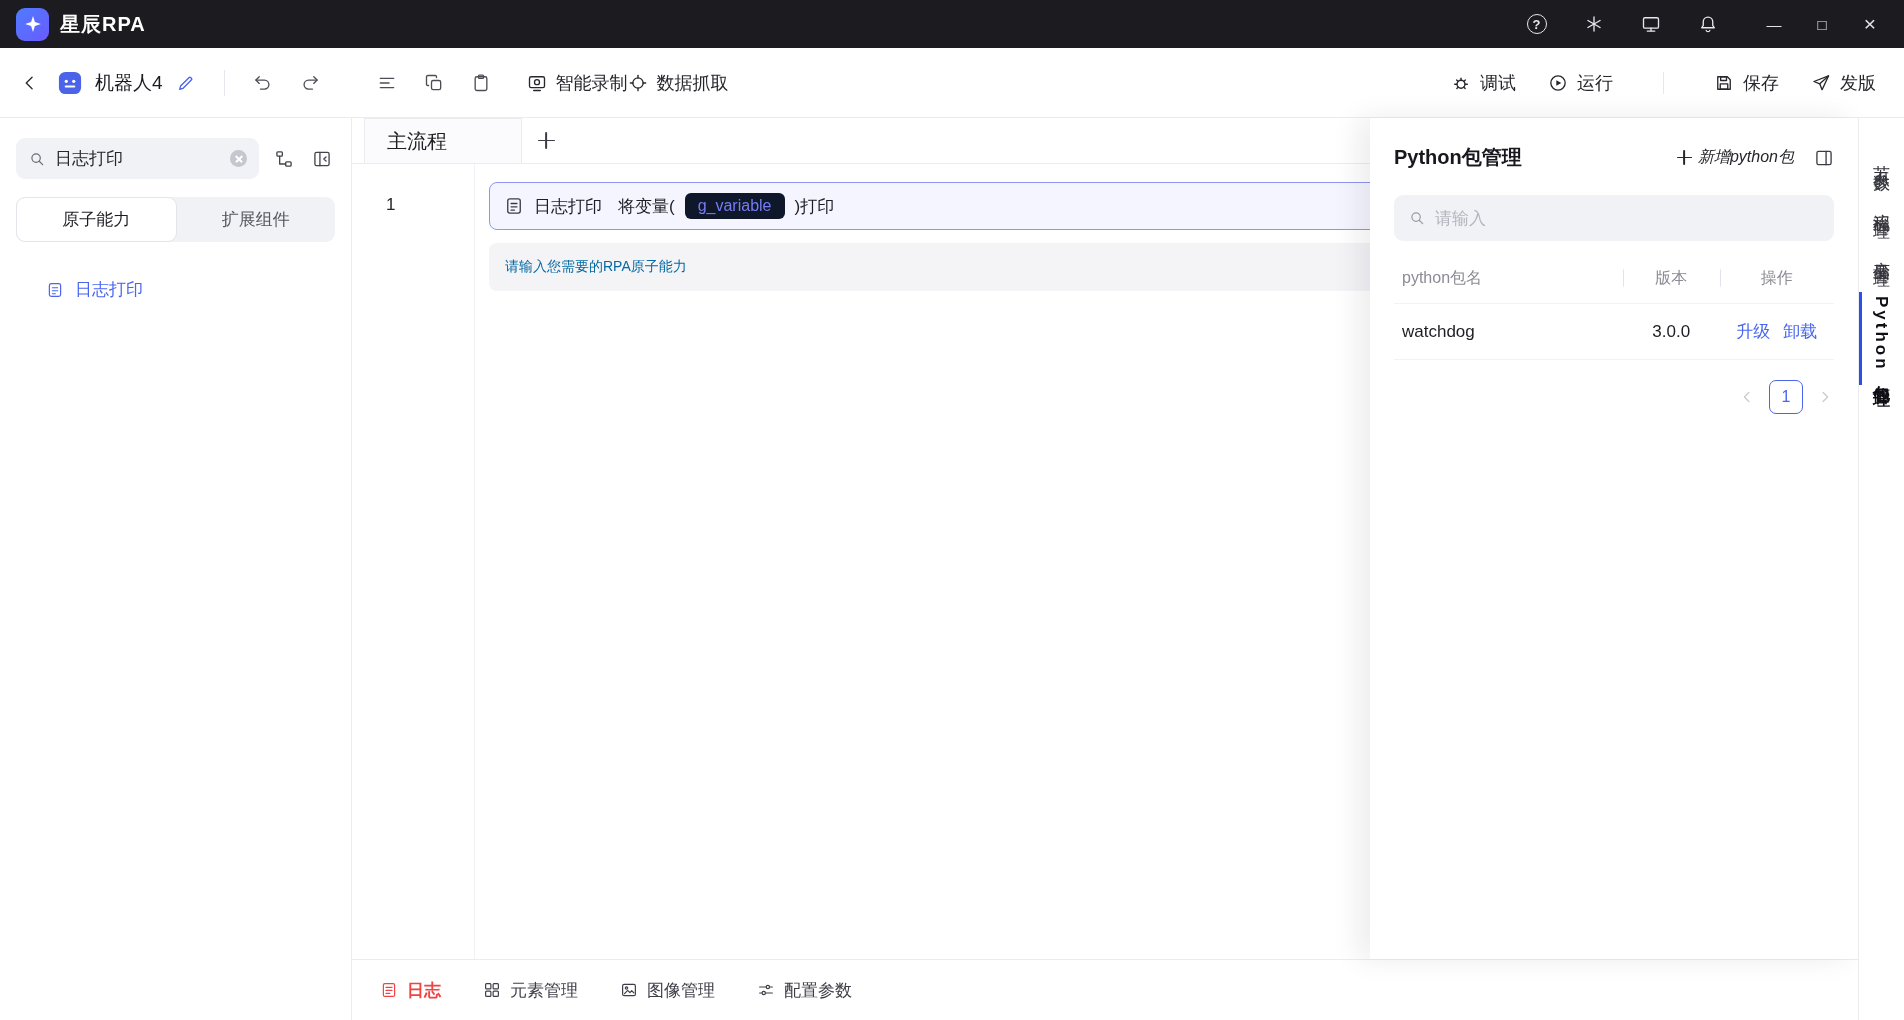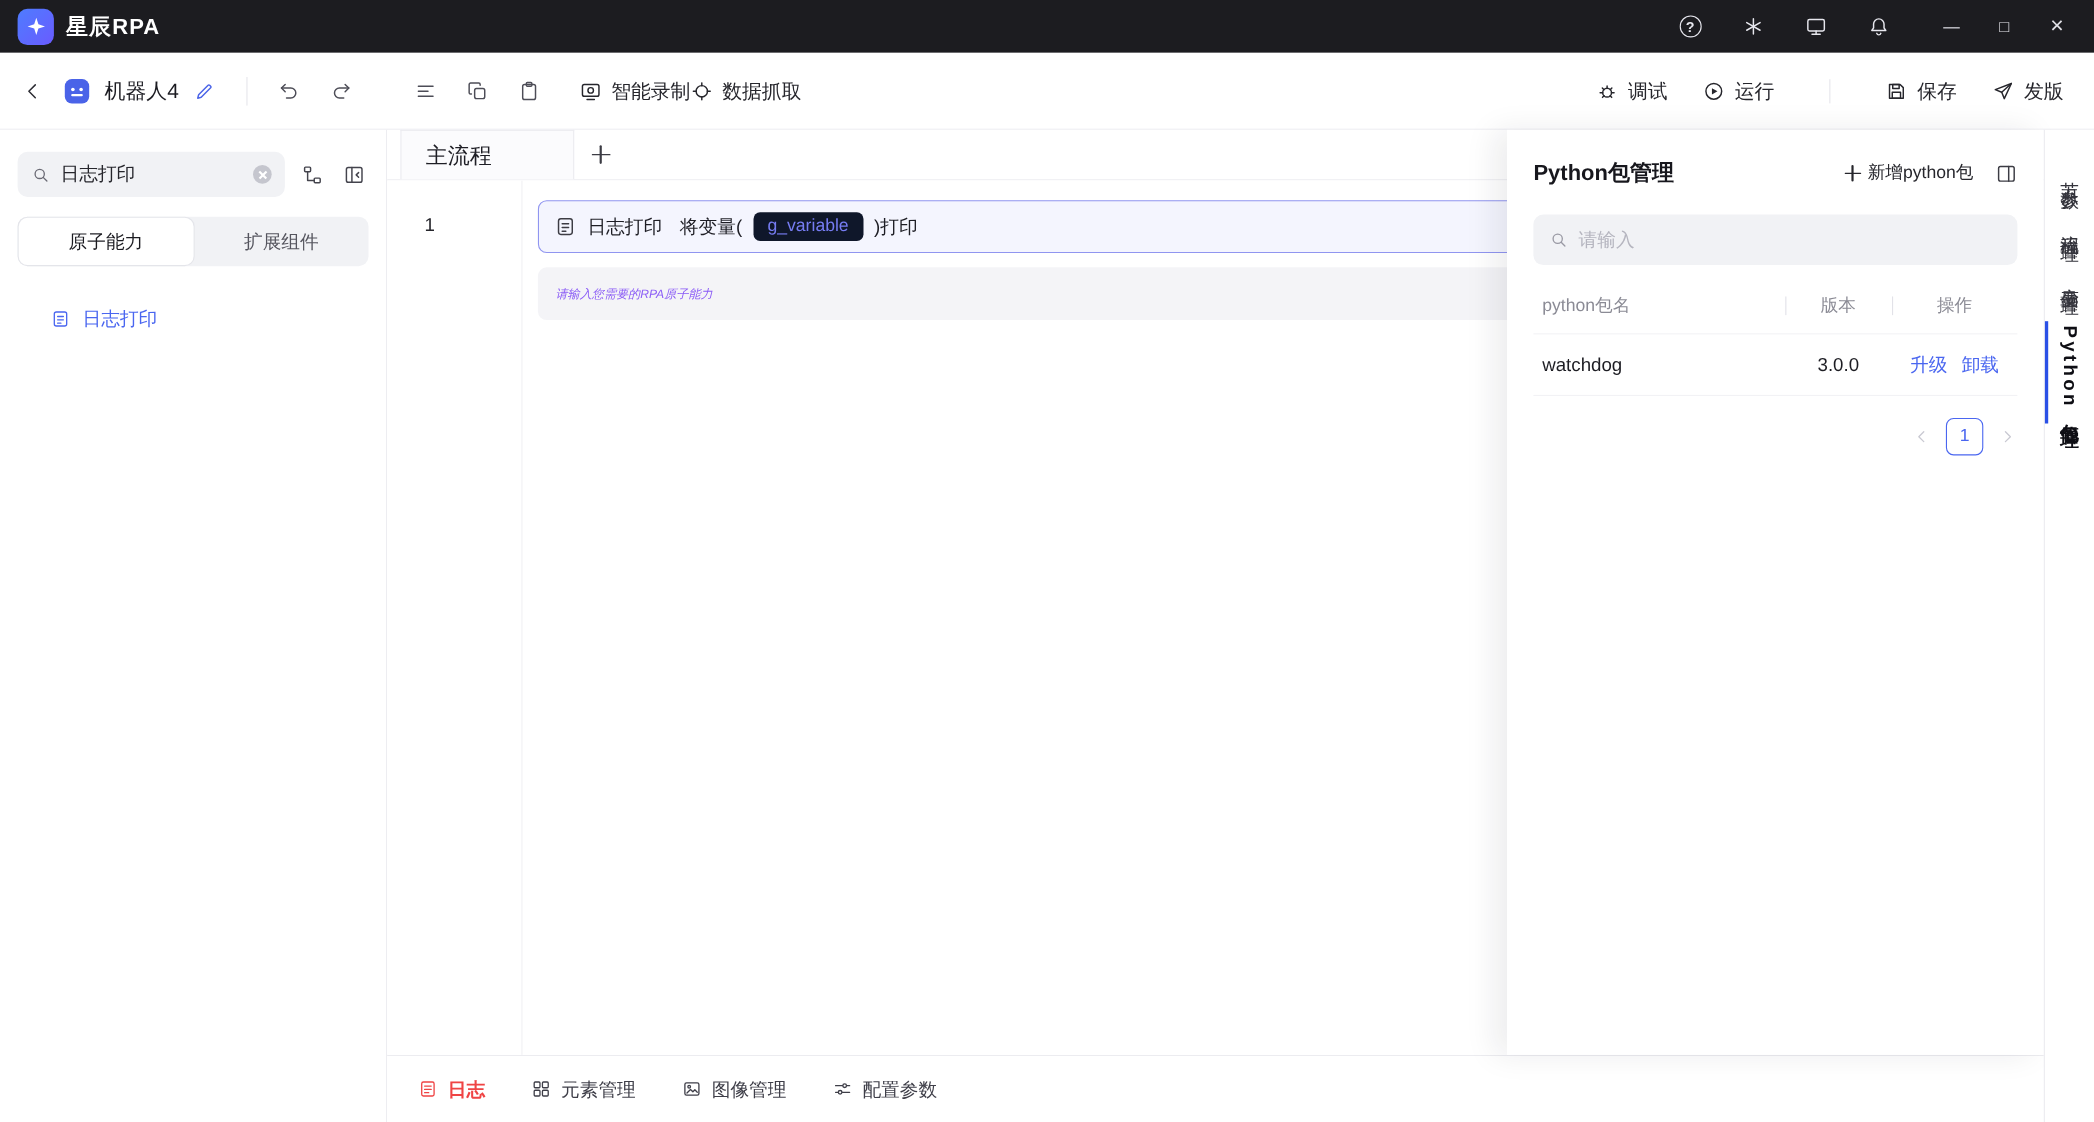--- a/index.html
+++ b/index.html
@@ -82,34 +82,34 @@
   .canvas-divider { position: absolute; left: 122px; top: 0; bottom: 0; width: 1px; background: #f1f1f4; }
   .flow-row { display: flex; align-items: flex-start; }
   .row-num { width: 137px; flex: 0 0 auto; padding-left: 34px; padding-top: 13px; font-size: 17px; color: #26262c; }
   .action-block { flex: 1; margin-right: 18px; height: 48px; border: 1.5px solid #9095f0; background: #f4f5fe;
     border-radius: 8px; display: flex; align-items: center; padding: 0 14px; gap: 10px; font-size: 17px;
     color: #1d1d24; cursor: pointer; }
   .action-block .ic { color: #3c3c44; }
   .action-name { font-weight: 500; margin-right: 6px; }
   .var-chip { background: #0f172a; color: #767cf2; border-radius: 6px; padding: 4px 13px; font-size: 16px; cursor: pointer; }
   .rpa-input { margin: 13px 18px 0 137px; height: 48px; background: #f4f4f7; border-radius: 8px;
-    display: flex; align-items: center; padding: 0 16px; font-size: 11px; color: #8b5cf6; cursor: text; font-style: italic; }
+    display: flex; align-items: center; padding: 0 16px; font-size: 14px; color: #0369a1; cursor: text; }
 
   
   .bottombar { height: 61px; flex: 0 0 auto; border-top: 1px solid #ececf0; background: #fff;
     display: flex; align-items: center; padding-left: 28px; gap: 42px; }
   .bb-item { display: flex; align-items: center; gap: 9px; font-size: 17px; color: #3e3e48; cursor: pointer; }
   .bb-item.active { color: #ef4444; font-weight: bold; }
 
   
   .panel { position: absolute; top: 0; right: 46px; bottom: 61px; width: 488px; background: #fff;
     z-index: 5; box-shadow: -12px 0 26px rgba(20,20,40,0.08); padding: 26px 24px; }
   .panel-head { display: flex; align-items: center; }
   .panel-title { font-size: 20px; font-weight: bold; color: #17171d; }
-  .panel-head-right { margin-left: auto; display: flex; align-items: flex-end; gap: 20px; }
+  .panel-head-right { margin-left: auto; display: flex; align-items: flex-end; gap: 20px; font-style: italic; }
   .add-pkg-btn { display: flex; align-items: center; gap: 6px; font-size: 16px; color: #26262c; cursor: pointer; }
   .panel-toggle { color: #3c3c44; cursor: pointer; }
   .pkg-search { margin-top: 24px; height: 46px; background: #f1f2f5; border-radius: 9px; display: flex;
     align-items: center; padding: 0 14px; gap: 9px; cursor: text; }
   .pkg-search .mag { color: #9a9aa4; }
   .pkg-search-ph { font-size: 17px; color: #b5b5bf; }
   .pkg-table { margin-top: 12px; }
   .t-head { display: flex; align-items: center; height: 50px; font-size: 16px; color: #8b8b95; }
   .t-row { display: flex; align-items: center; height: 57px; font-size: 17px; color: #1d1d23;
     border-top: 1px solid #f2f2f5; border-bottom: 1px solid #f2f2f5; }

